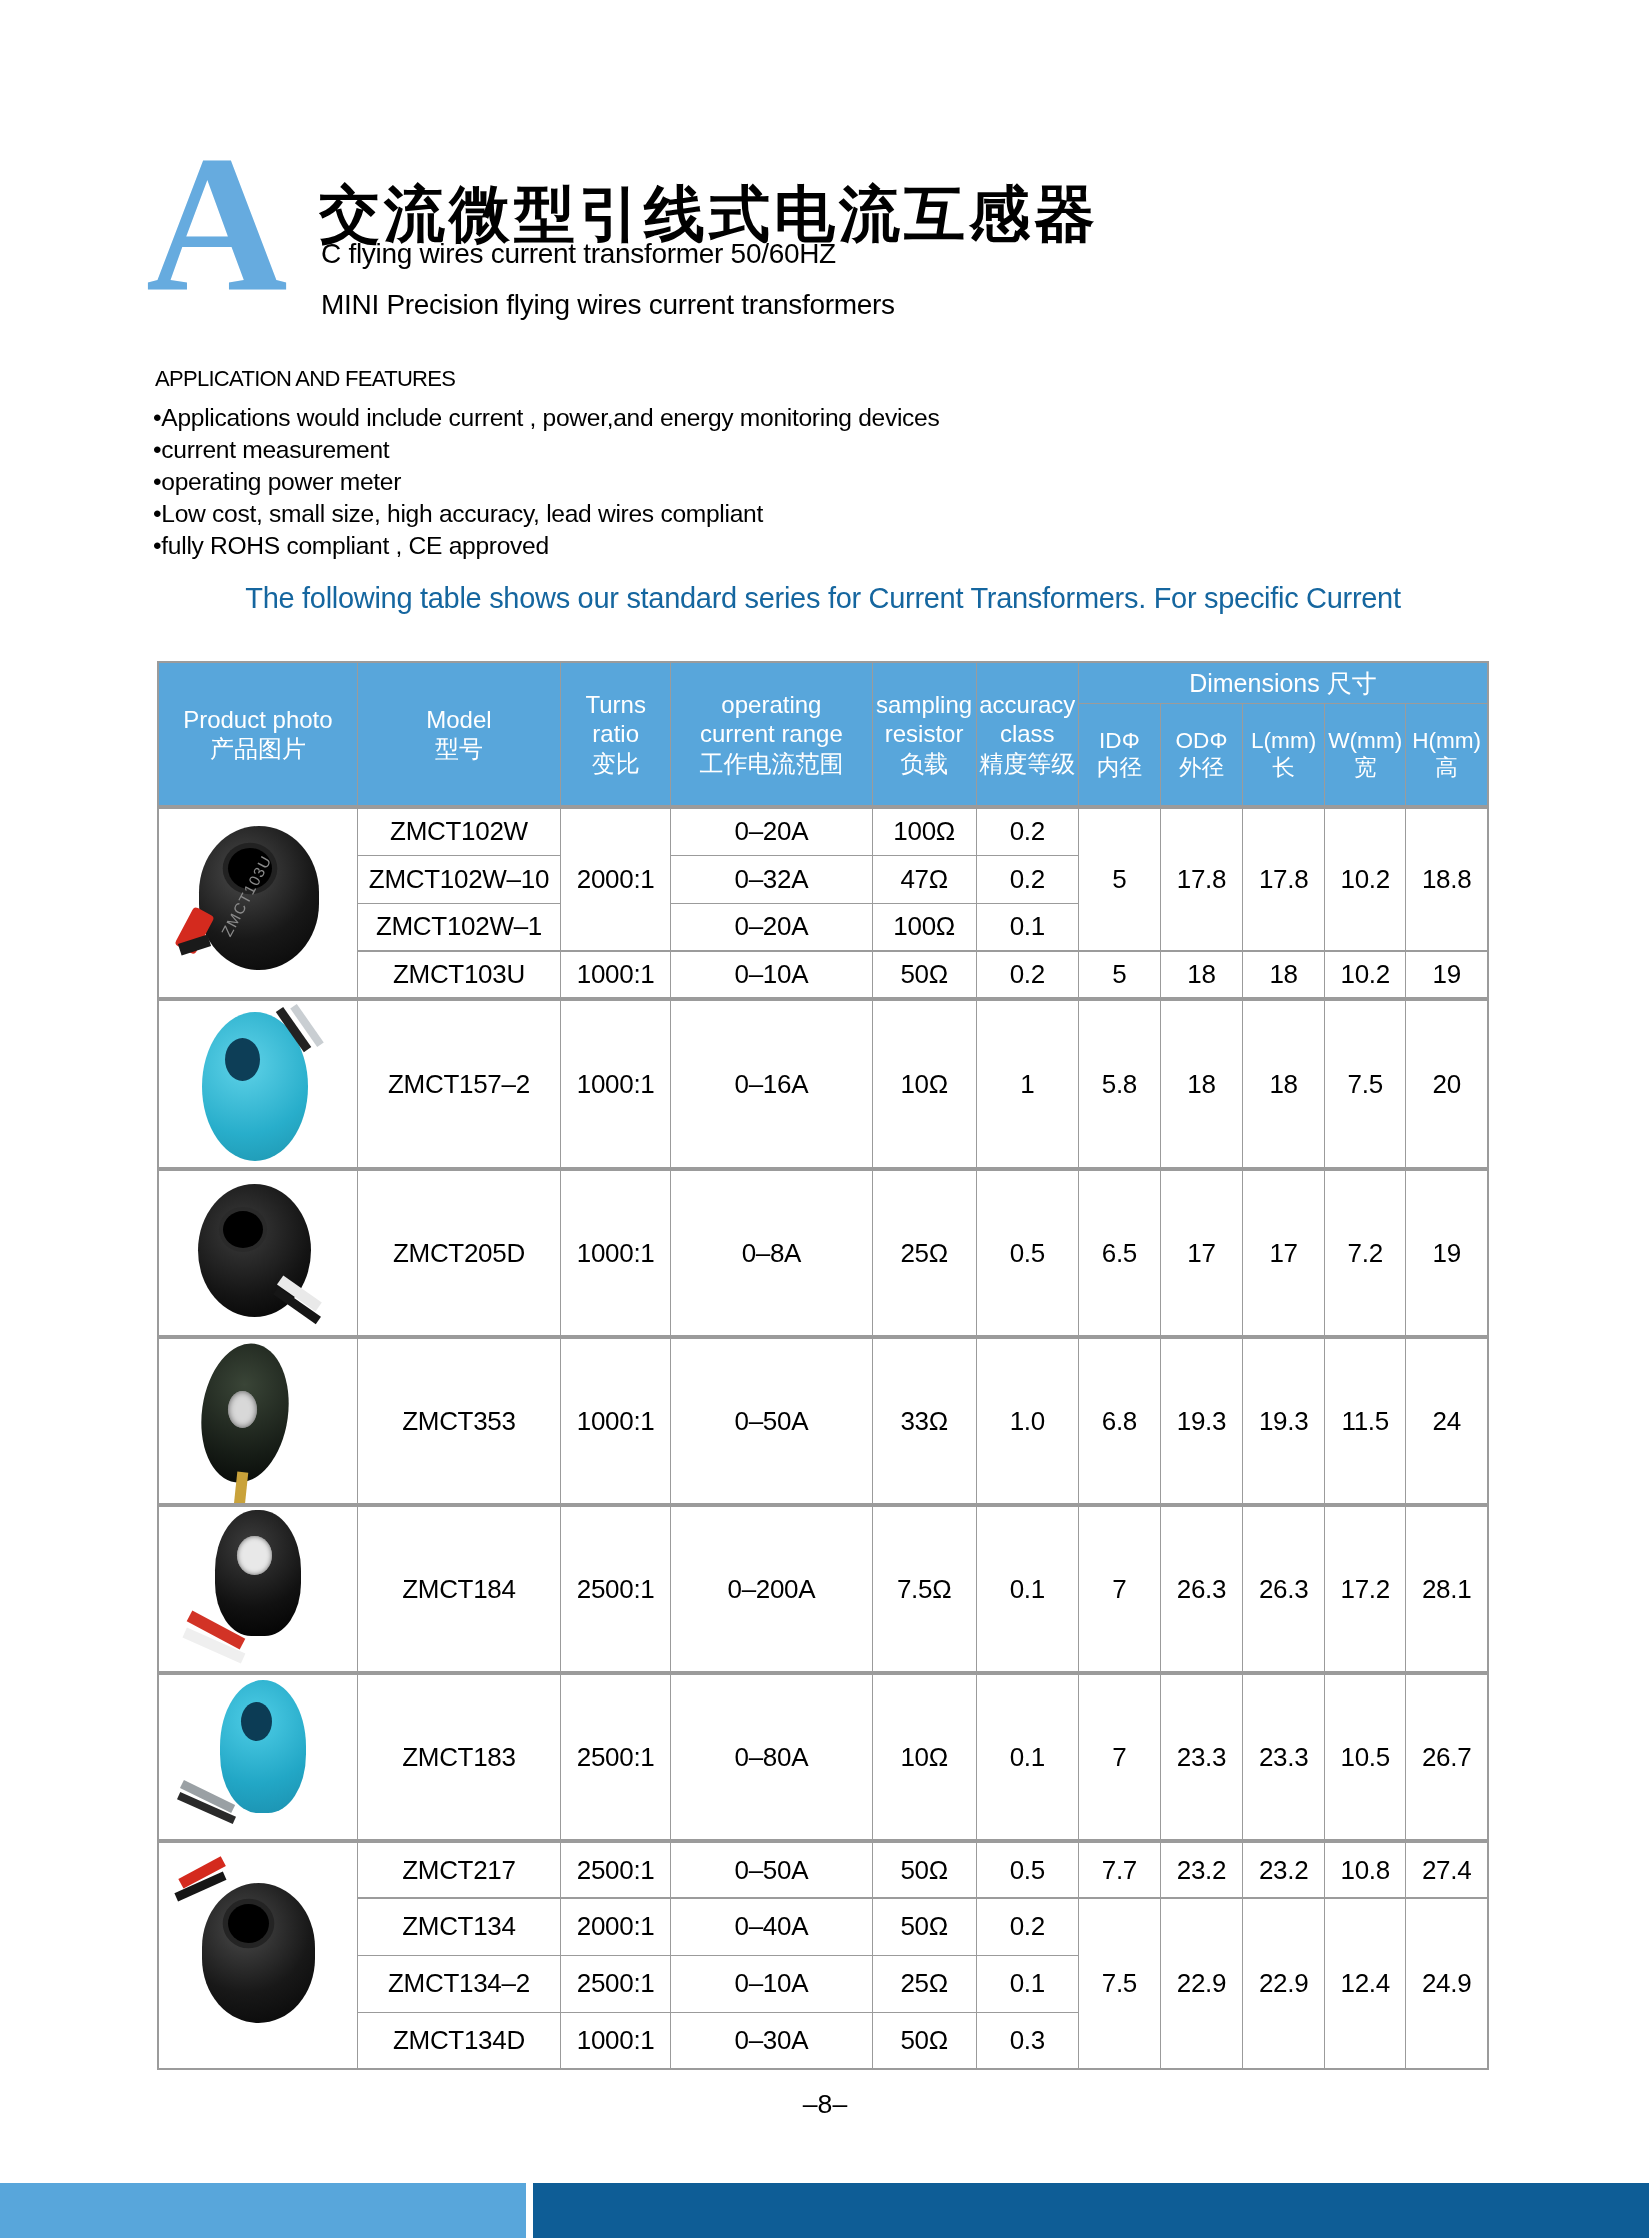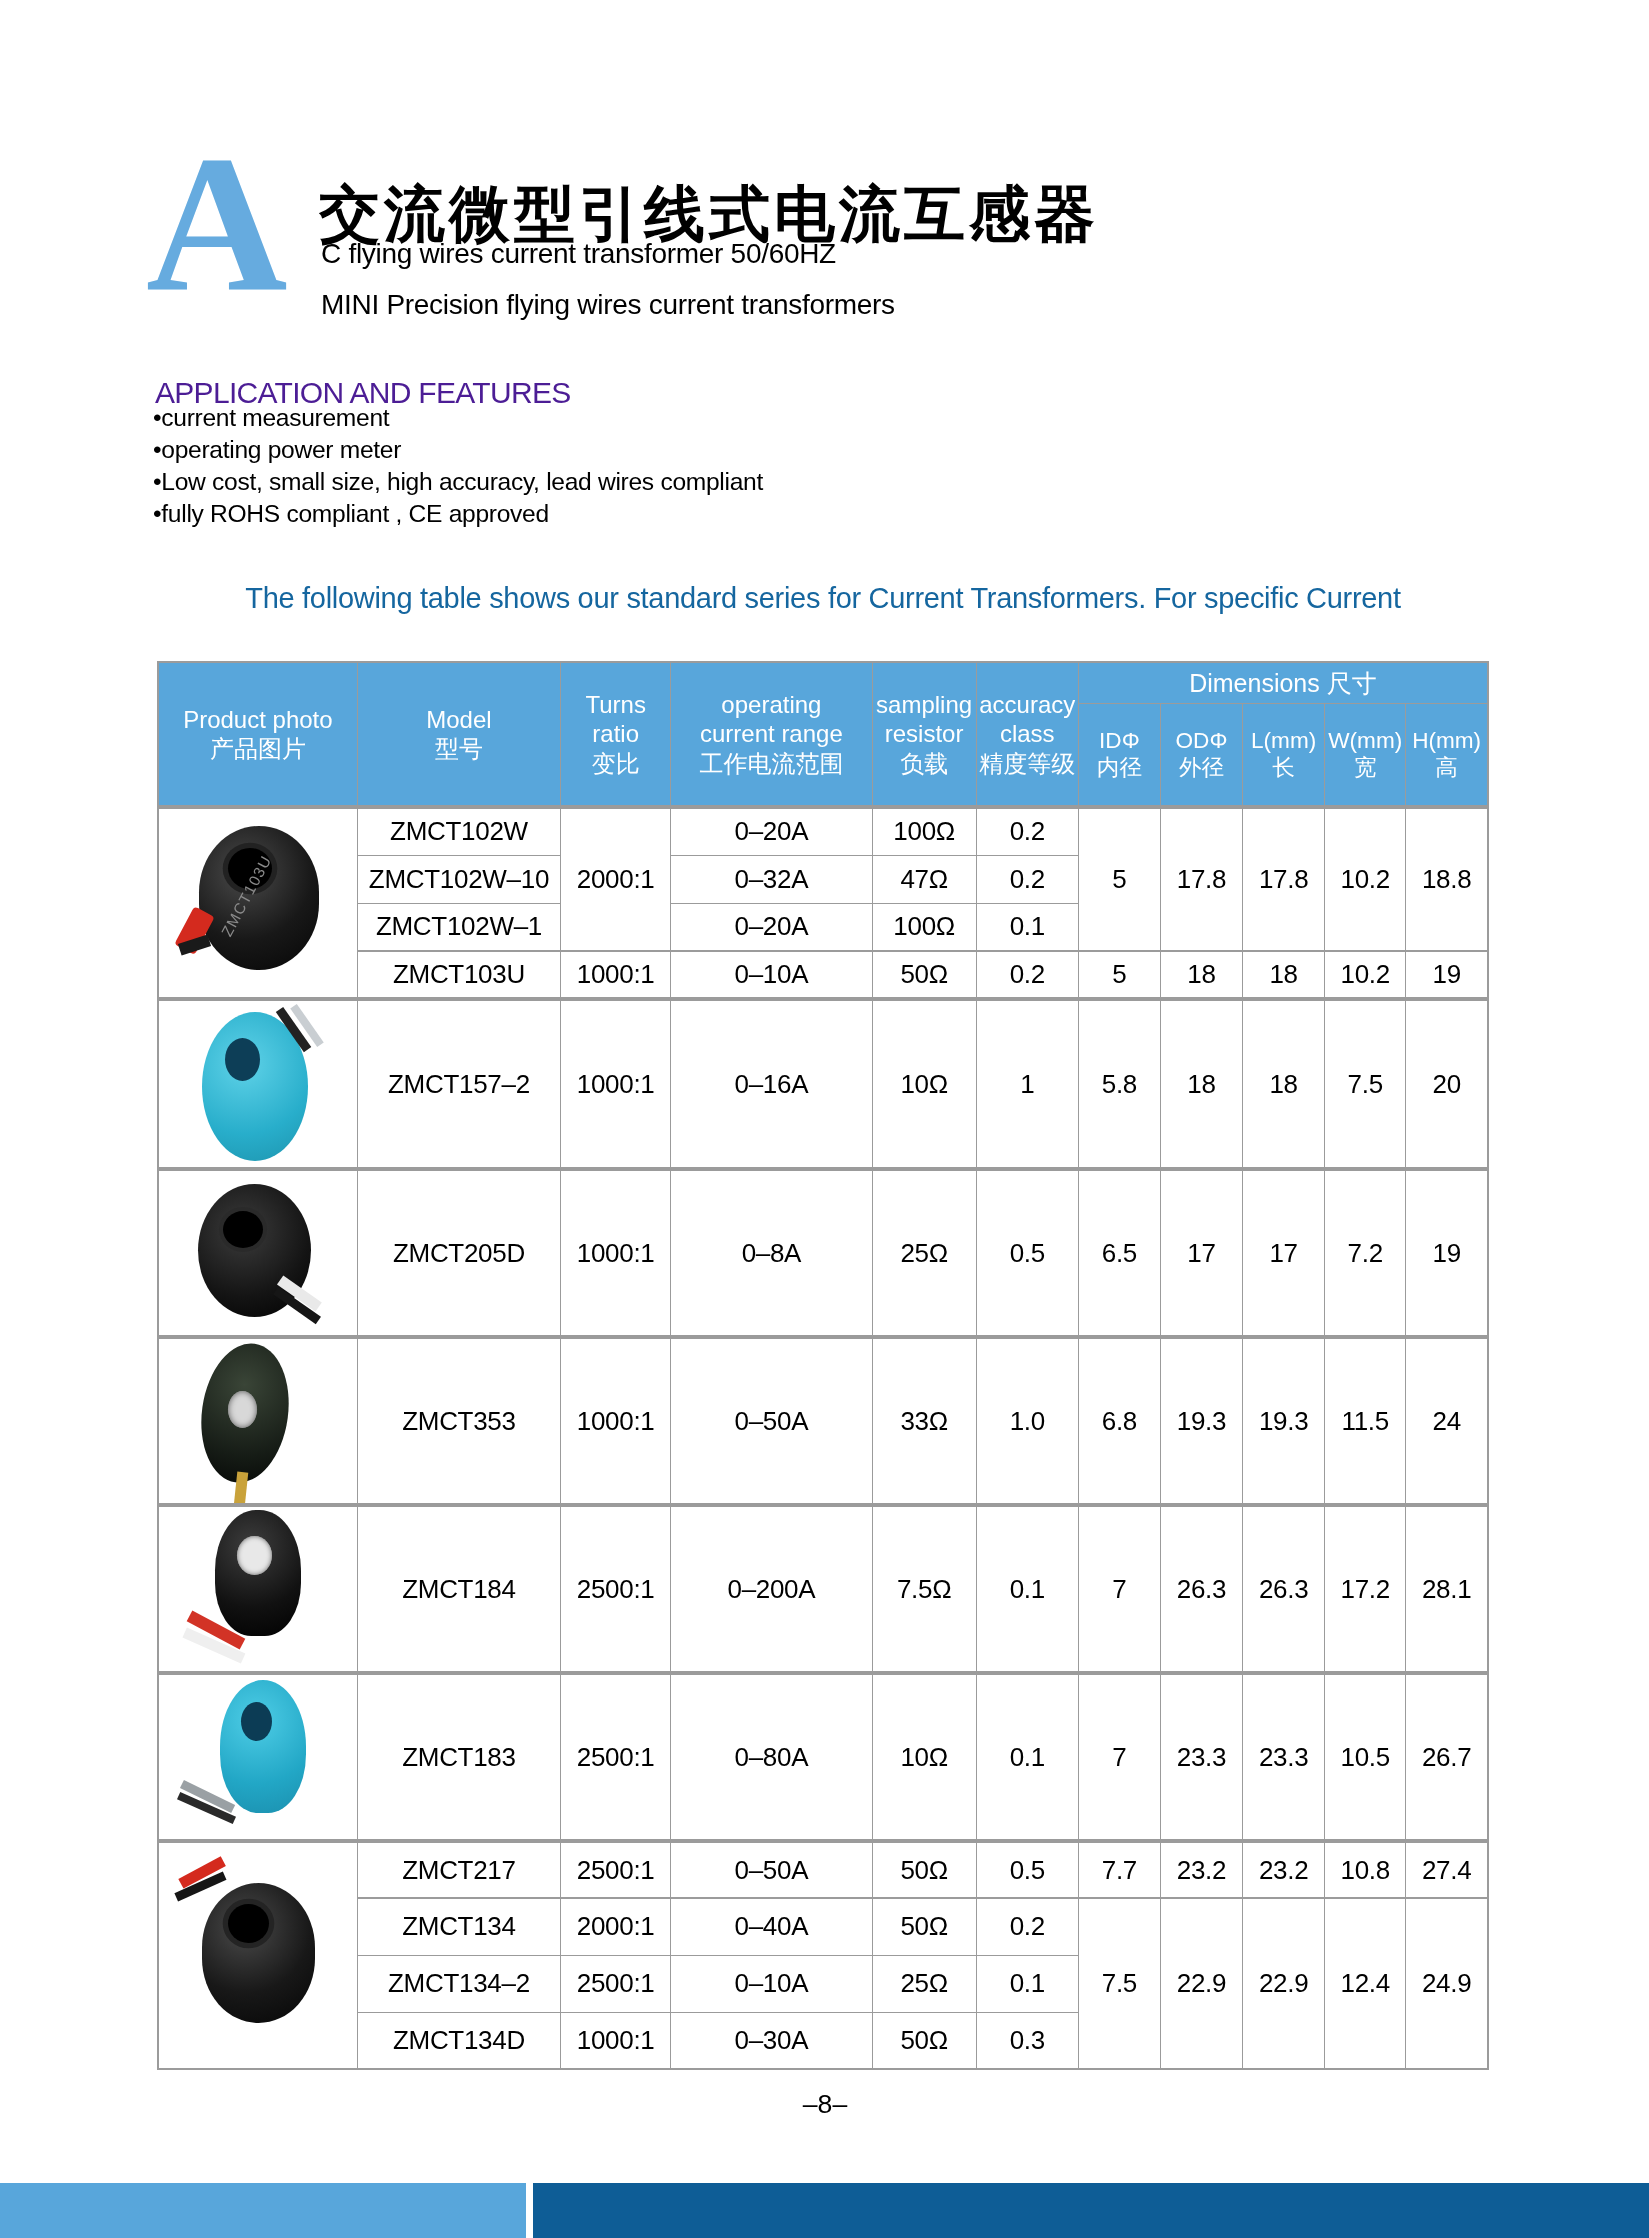--- a/index.html
+++ b/index.html
@@ -10,21 +10,21 @@
   
   .big-a{left:146px;top:126px;font-family:"Liberation Serif", serif;font-weight:bold;
          font-size:196px;line-height:1;color:#66ABDF;}
   .title-cn{left:319px;top:174px;font-size:61px;font-weight:bold;letter-spacing:4px;
             font-family:"Liberation Serif", serif;}
   .subtitle{left:321px;font-size:28px;letter-spacing:-0.3px;}
   .sub1{top:238px;}
   .sub2{top:289px;}
 
   
-  .features-heading{left:155px;top:376px;font-size:30px;letter-spacing:-0.7px;color:#4c1d95;}
+  .features-heading{left:155px;top:366px;font-size:22px;letter-spacing:-0.7px;color:#000000;}
   .features{left:153px;top:402px;list-style:none;margin:0;padding:0;}
   .features li{font-size:24.6px;line-height:32px;letter-spacing:-0.3px;}
 
   
   .statement{left:157px;top:576px;width:1332px;text-align:center;color:#15669F;
              font-weight:normal;font-size:29px;line-height:44px;letter-spacing:-0.3px;}
 
   
   .ct-table-wrap{left:157px;top:661px;width:1332px;}
   table{border-collapse:collapse;table-layout:fixed;width:1332px;}
@@ -97,20 +97,21 @@
 </head>
 <body>
 
 <div class="abs big-a">A</div>
 <div class="abs title-cn">交流微型引线式电流互感器</div>
 <div class="abs subtitle sub1">C  flying wires current transformer 50/60HZ</div>
 <div class="abs subtitle sub2">MINI Precision flying wires current transformers</div>
 
 <div class="abs features-heading">APPLICATION AND FEATURES</div>
 <ul class="abs features">
+  <li>•Applications would include current , power,and energy monitoring devices</li>
   <li>•current measurement</li>
   <li>•operating power meter</li>
   <li>•Low cost, small size, high accuracy,  lead wires compliant</li>
   <li>•fully ROHS compliant , CE approved</li>
 </ul>
 
 <div class="abs statement">
   <div>The following table shows our standard series for Current Transformers. For specific Current</div>
 </div>
 

